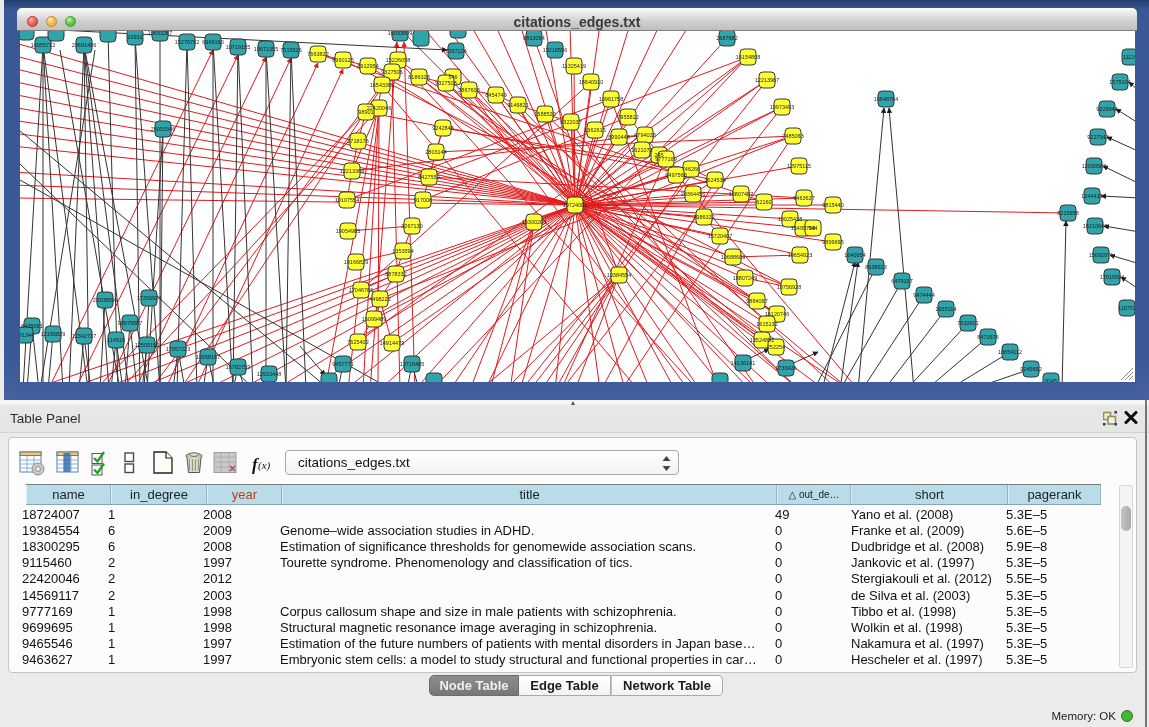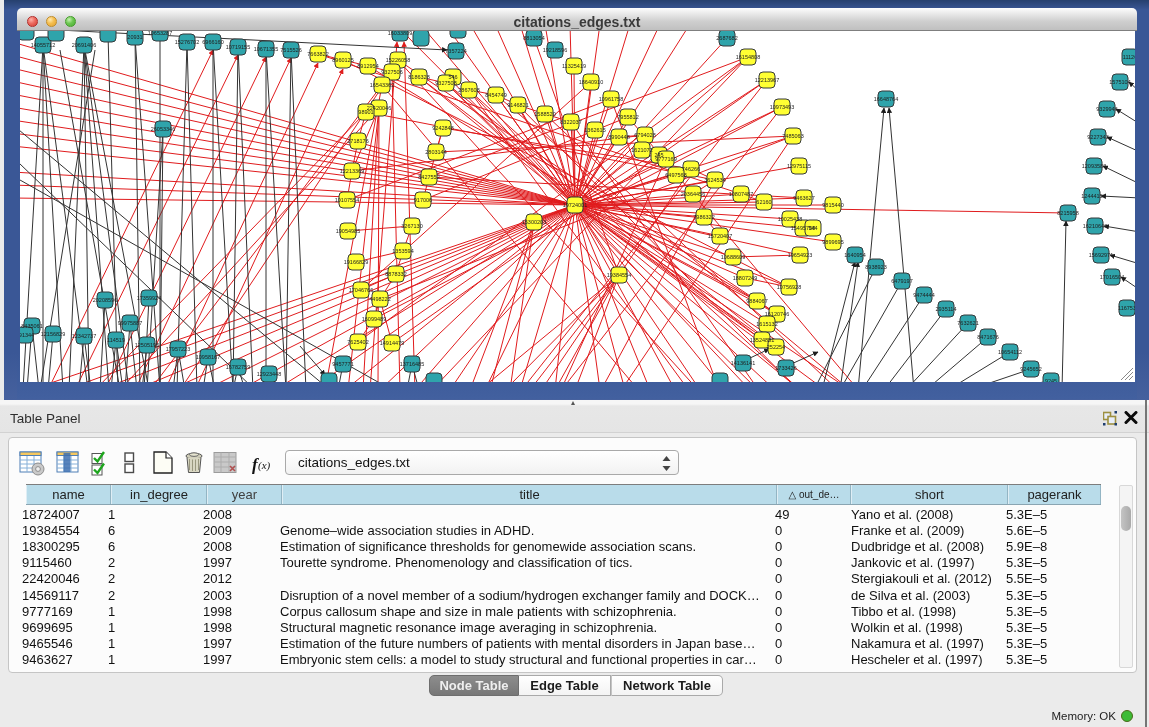--- a/index.html
+++ b/index.html
@@ -632,21 +632,21 @@
 <div style="position:absolute;left:285px;top:450px;width:394px;height:25px;background:linear-gradient(#ffffff,#f2f2f2);border:1px solid #a9a9a9;border-radius:4px;">
   <div style="position:absolute;left:12px;top:4px;font-size:13.5px;color:#111;">citations_edges.txt</div>
   <svg style="position:absolute;right:6px;top:4px;" width="11" height="17" viewBox="0 0 11 17">
       <path d="M5.5 1L9.5 6H1.5z" fill="#444"></path>
       <path d="M5.5 16L1.5 11h8z" fill="#444"></path>
     </svg>
 </div>
 <div style="position:absolute;left:18px;top:484px;width:1075px;height:21px;background:#b9dcea;border-top:1px solid #7d7d7d;border-bottom:1px solid #8aa5b2;box-sizing:border-box;margin-left:8px;">
     <div style="position:absolute;left:0px;top:0;width:85px;height:19px;border-right:1px solid #93b5c4;border-left:1px solid #dfeef5;box-sizing:border-box;text-align:center;font-size:13px;color:#222;line-height:19px;">name</div>
     <div style="position:absolute;left:85px;top:0;width:96px;height:19px;border-right:1px solid #93b5c4;border-left:1px solid #dfeef5;box-sizing:border-box;text-align:center;font-size:13px;color:#222;line-height:19px;">in_degree</div>
-    <div style="position:absolute;left:181px;top:0;width:75px;height:19px;border-right:1px solid #93b5c4;border-left:1px solid #dfeef5;box-sizing:border-box;text-align:center;font-size:13px;color:#404040;line-height:19px;">year</div>
+    <div style="position:absolute;left:181px;top:0;width:75px;height:19px;border-right:1px solid #93b5c4;border-left:1px solid #dfeef5;box-sizing:border-box;text-align:center;font-size:13px;color:#c2410c;line-height:19px;">year</div>
     <div style="position:absolute;left:256px;top:0;width:495px;height:19px;border-right:1px solid #93b5c4;border-left:1px solid #dfeef5;box-sizing:border-box;text-align:center;font-size:13px;color:#222;line-height:19px;">title</div>
     <div style="position:absolute;left:751px;top:0;width:74px;height:19px;border-right:1px solid #93b5c4;border-left:1px solid #dfeef5;box-sizing:border-box;text-align:center;font-size:10px;color:#222;line-height:19px;">△ out_de…</div>
     <div style="position:absolute;left:825px;top:0;width:157px;height:19px;border-right:1px solid #93b5c4;border-left:1px solid #dfeef5;box-sizing:border-box;text-align:center;font-size:13px;color:#222;line-height:19px;">short</div>
     <div style="position:absolute;left:982px;top:0;width:93px;height:19px;border-right:1px solid #93b5c4;border-left:1px solid #dfeef5;box-sizing:border-box;text-align:center;font-size:13px;color:#222;line-height:19px;">pagerank</div>
   </div>
 <div style="position:absolute;left:18px;top:506.0px;width:1075px;height:16.2px;font-size:13px;color:#111;white-space:nowrap;overflow:hidden;">
     <span style="position:absolute;left:4px;top:0.5px;">18724007</span>
     <span style="position:absolute;left:90px;top:0.5px;">1</span>
     <span style="position:absolute;left:185px;top:0.5px;">2008</span>
     <span style="position:absolute;left:757px;top:0.5px;">49</span>
@@ -685,21 +685,20 @@
     <span style="position:absolute;left:90px;top:0.5px;">2</span>
     <span style="position:absolute;left:185px;top:0.5px;">2012</span>
     <span style="position:absolute;left:757px;top:0.5px;">0</span>
     <span style="position:absolute;left:833px;top:0.5px;">Stergiakouli et al. (2012)</span>
     <span style="position:absolute;left:988px;top:0.5px;">5.5E–5</span>
   </div>
 <div style="position:absolute;left:18px;top:587.0px;width:1075px;height:16.2px;font-size:13px;color:#111;white-space:nowrap;overflow:hidden;">
     <span style="position:absolute;left:4px;top:0.5px;">14569117</span>
     <span style="position:absolute;left:90px;top:0.5px;">2</span>
     <span style="position:absolute;left:185px;top:0.5px;">2003</span>
-    <span style="position:absolute;left:262px;top:0.5px;">Disruption of a novel member of a sodium/hydrogen exchanger family and DOCK…</span>
     <span style="position:absolute;left:757px;top:0.5px;">0</span>
     <span style="position:absolute;left:833px;top:0.5px;">de Silva et al. (2003)</span>
     <span style="position:absolute;left:988px;top:0.5px;">5.3E–5</span>
   </div>
 <div style="position:absolute;left:18px;top:603.2px;width:1075px;height:16.2px;font-size:13px;color:#111;white-space:nowrap;overflow:hidden;">
     <span style="position:absolute;left:4px;top:0.5px;">9777169</span>
     <span style="position:absolute;left:90px;top:0.5px;">1</span>
     <span style="position:absolute;left:185px;top:0.5px;">1998</span>
     <span style="position:absolute;left:262px;top:0.5px;">Corpus callosum shape and size in male patients with schizophrenia.</span>
     <span style="position:absolute;left:757px;top:0.5px;">0</span>

